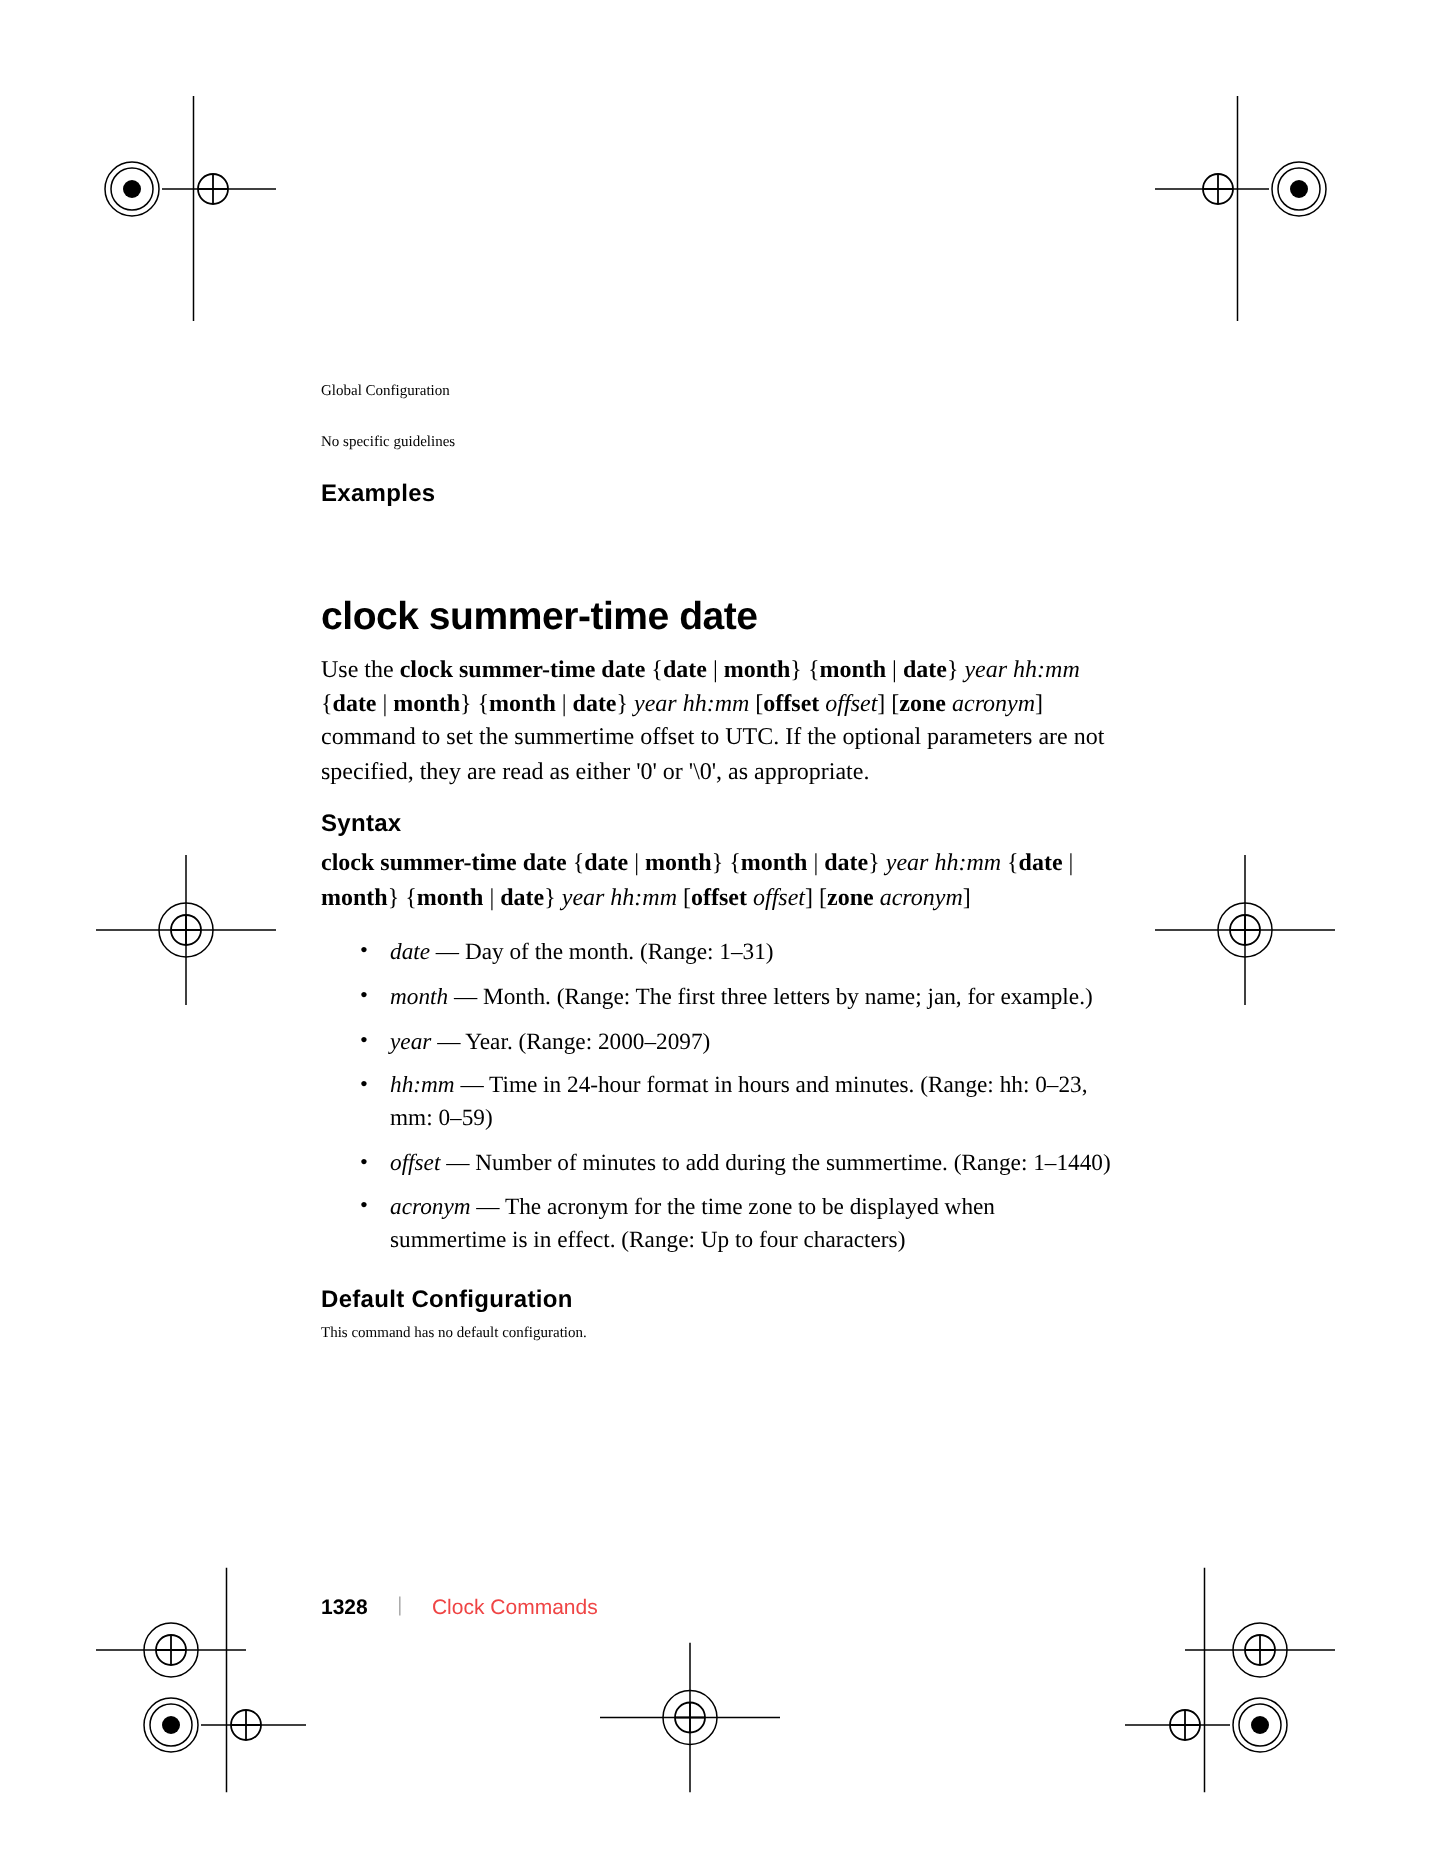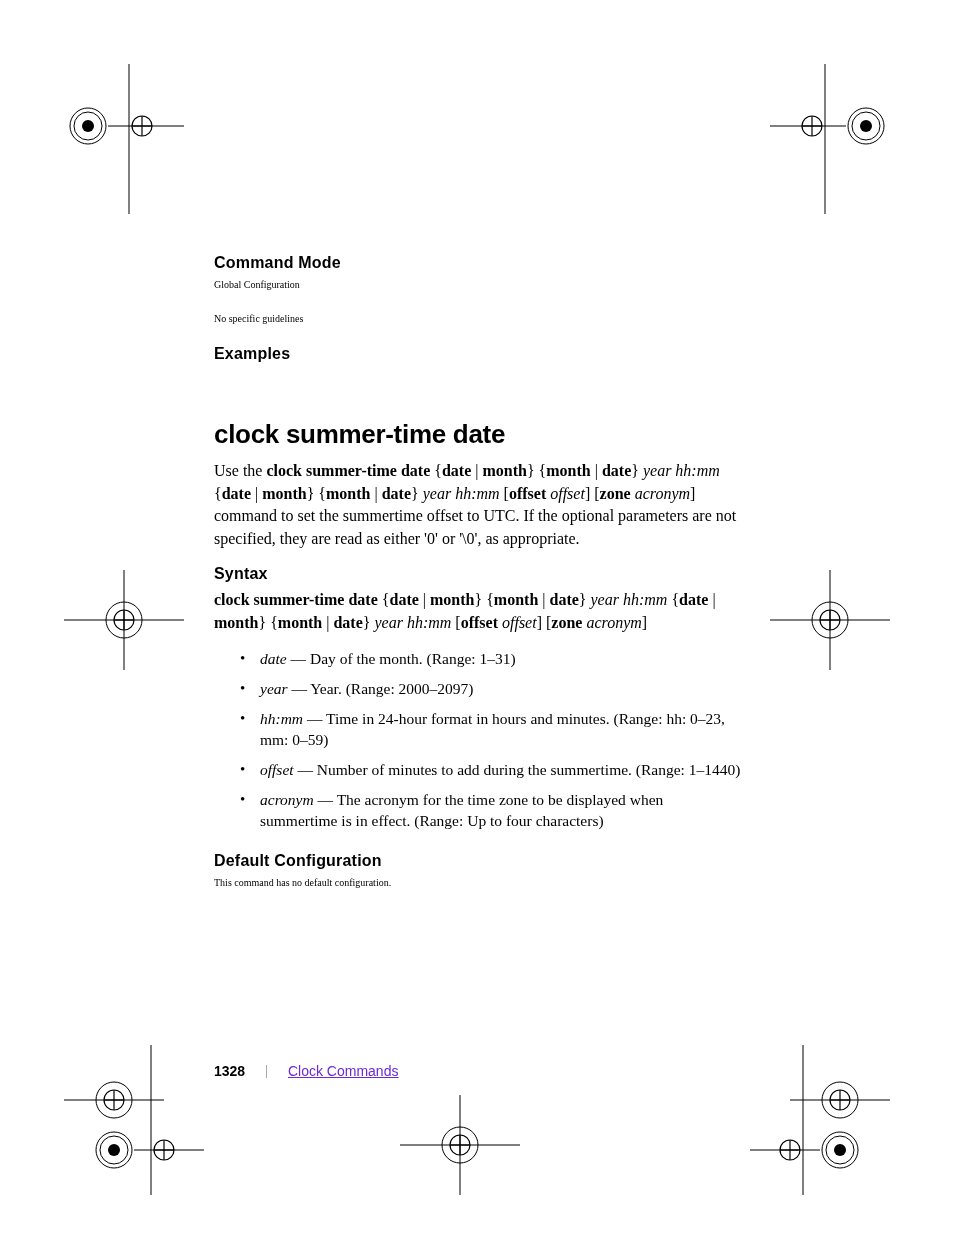--- a/index.html
+++ b/index.html
@@ -85,22 +85,21 @@
       font-family: 'Helvetica Neue', Helvetica, Arial, sans-serif;
       font-weight: 700;
     }
     .footer .divider {
       color: #888;
       font-family: Georgia, serif;
     }
     .footer .section-name {
       font-family: 'Helvetica Neue', Helvetica, Arial, sans-serif;
       font-weight: 400;
-      color: #6d28d9;
-      text-decoration: underline;
+      color: #ef4444;
     }
   </style>
 </head>
 <body>
 
 <div class="crop-mark" style="left:64px; top:64px;">
   <svg width="120" height="150" viewBox="0 0 120 150">
     <circle cx="24" cy="62" r="18" fill="none" stroke="#000" stroke-width="1"></circle>
     <circle cx="24" cy="62" r="14" fill="none" stroke="#000" stroke-width="1"></circle>
     <circle cx="24" cy="62" r="6" fill="#000"></circle>
@@ -183,36 +182,36 @@
     <line x1="40" y1="95" x2="40" y2="115" stroke="#000" stroke-width="1.2"></line>
     <line x1="30" y1="105" x2="50" y2="105" stroke="#000" stroke-width="1.2"></line>
     <line x1="53" y1="0" x2="53" y2="150" stroke="#000" stroke-width="1"></line>
     <line x1="0" y1="105" x2="70" y2="105" stroke="#000" stroke-width="1"></line>
     <line x1="40" y1="55" x2="140" y2="55" stroke="#000" stroke-width="1"></line>
   </svg>
 </div>
 
 <div class="content">
 
-  <h3 class="section-heading">Command Mode</h3>
   <p class="body-text">Global Configuration</p>
 
   <p class="body-text">No specific guidelines</p>
 
   <h3 class="section-heading">Examples</h3>
 
   <h2 class="command-title">clock summer-time date</h2>
 
   <p class="syntax-block"><span>Use the </span><span id="intro-syntax"><span class="kw">clock summer-time date</span><span> {</span><span class="kw">date</span><span> | </span><span class="kw">month</span><span>} {</span><span class="kw">month</span><span> | </span><span class="kw">date</span><span>} </span><span class="arg">year hh:mm</span><span> {</span><span class="kw">date</span><span> | </span><span class="kw">month</span><span>} {</span><span class="kw">month</span><span> | </span><span class="kw">date</span><span>} </span><span class="arg">year hh:mm</span><span> [</span><span class="kw">offset</span><span> </span><span class="arg">offset</span><span>] [</span><span class="kw">zone</span><span> </span><span class="arg">acronym</span><span>]</span></span><span> command to set the summertime offset to UTC. If the optional parameters are not specified, they are read as either '0' or '\0', as appropriate.</span></p>
 
   <h3 class="section-heading">Syntax</h3>
   <p class="syntax-block" id="syntax-line"><span class="kw">clock summer-time date</span><span> {</span><span class="kw">date</span><span> | </span><span class="kw">month</span><span>} {</span><span class="kw">month</span><span> | </span><span class="kw">date</span><span>} </span><span class="arg">year hh:mm</span><span> {</span><span class="kw">date</span><span> | </span><span class="kw">month</span><span>} {</span><span class="kw">month</span><span> | </span><span class="kw">date</span><span>} </span><span class="arg">year hh:mm</span><span> [</span><span class="kw">offset</span><span> </span><span class="arg">offset</span><span>] [</span><span class="kw">zone</span><span> </span><span class="arg">acronym</span><span>]</span></p>
 
   <ul class="param-list" id="param-list">
       <li><span class="param-name">date</span><span> — Day of the month. (Range: 1–31)</span></li>
+      <li><span class="param-name">month</span><span> — Month. (Range: The first three letters by name; jan, for example.)</span></li>
       <li><span class="param-name">year</span><span> — Year. (Range: 2000–2097)</span></li>
       <li><span class="param-name">hh:mm</span><span> — Time in 24-hour format in hours and minutes. (Range: hh: 0–23, mm: 0–59)</span></li>
       <li><span class="param-name">offset</span><span> — Number of minutes to add during the summertime. (Range: 1–1440)</span></li>
       <li><span class="param-name">acronym</span><span> — The acronym for the time zone to be displayed when summertime is in effect. (Range: Up to four characters)</span></li>
     </ul>
 
   <h3 class="section-heading">Default Configuration</h3>
   <p class="body-text">This command has no default configuration.</p>
 
 </div>

